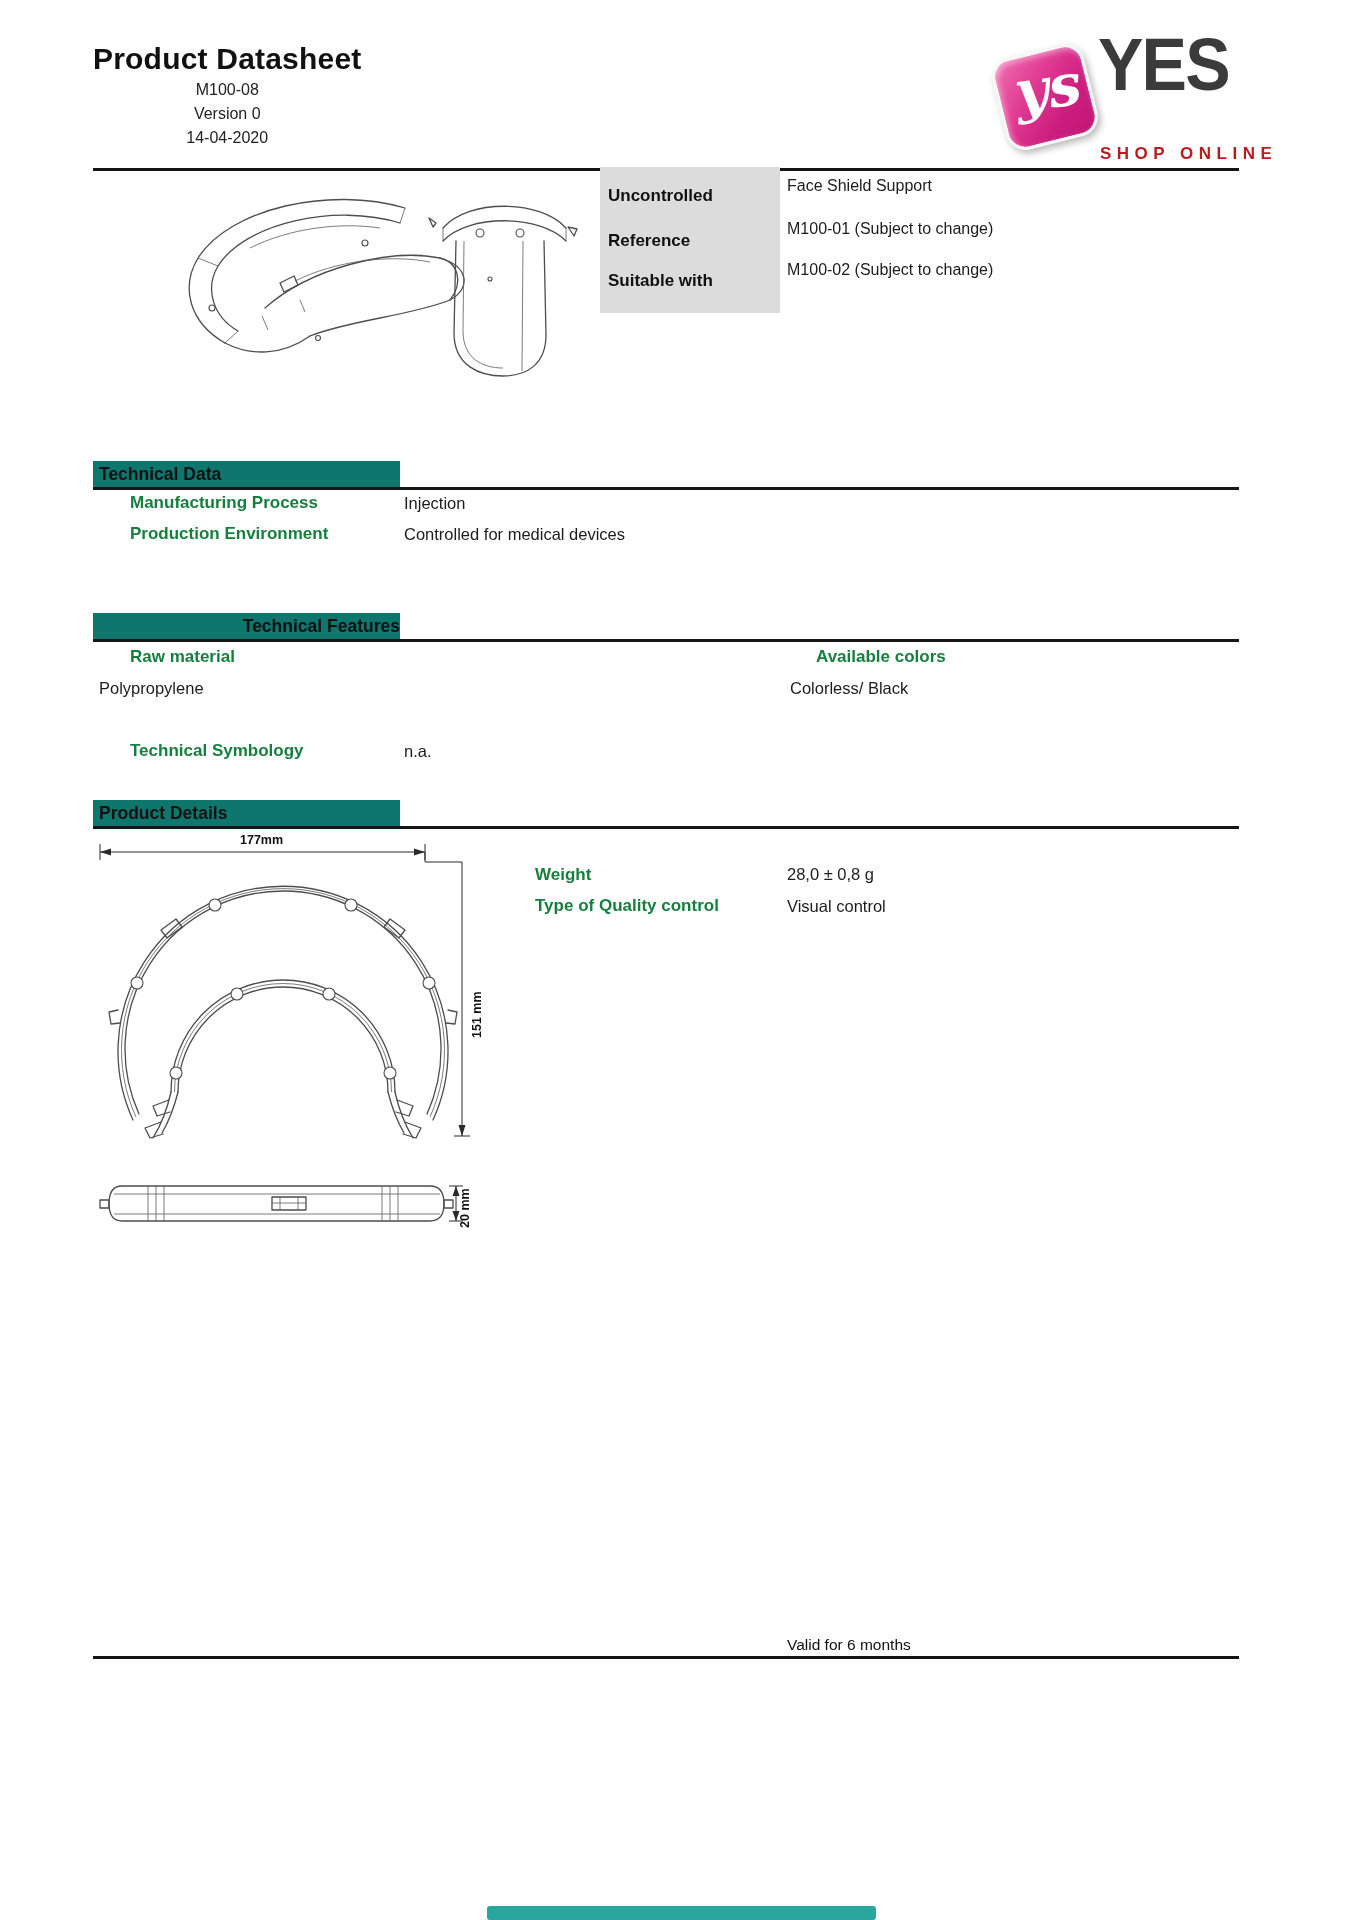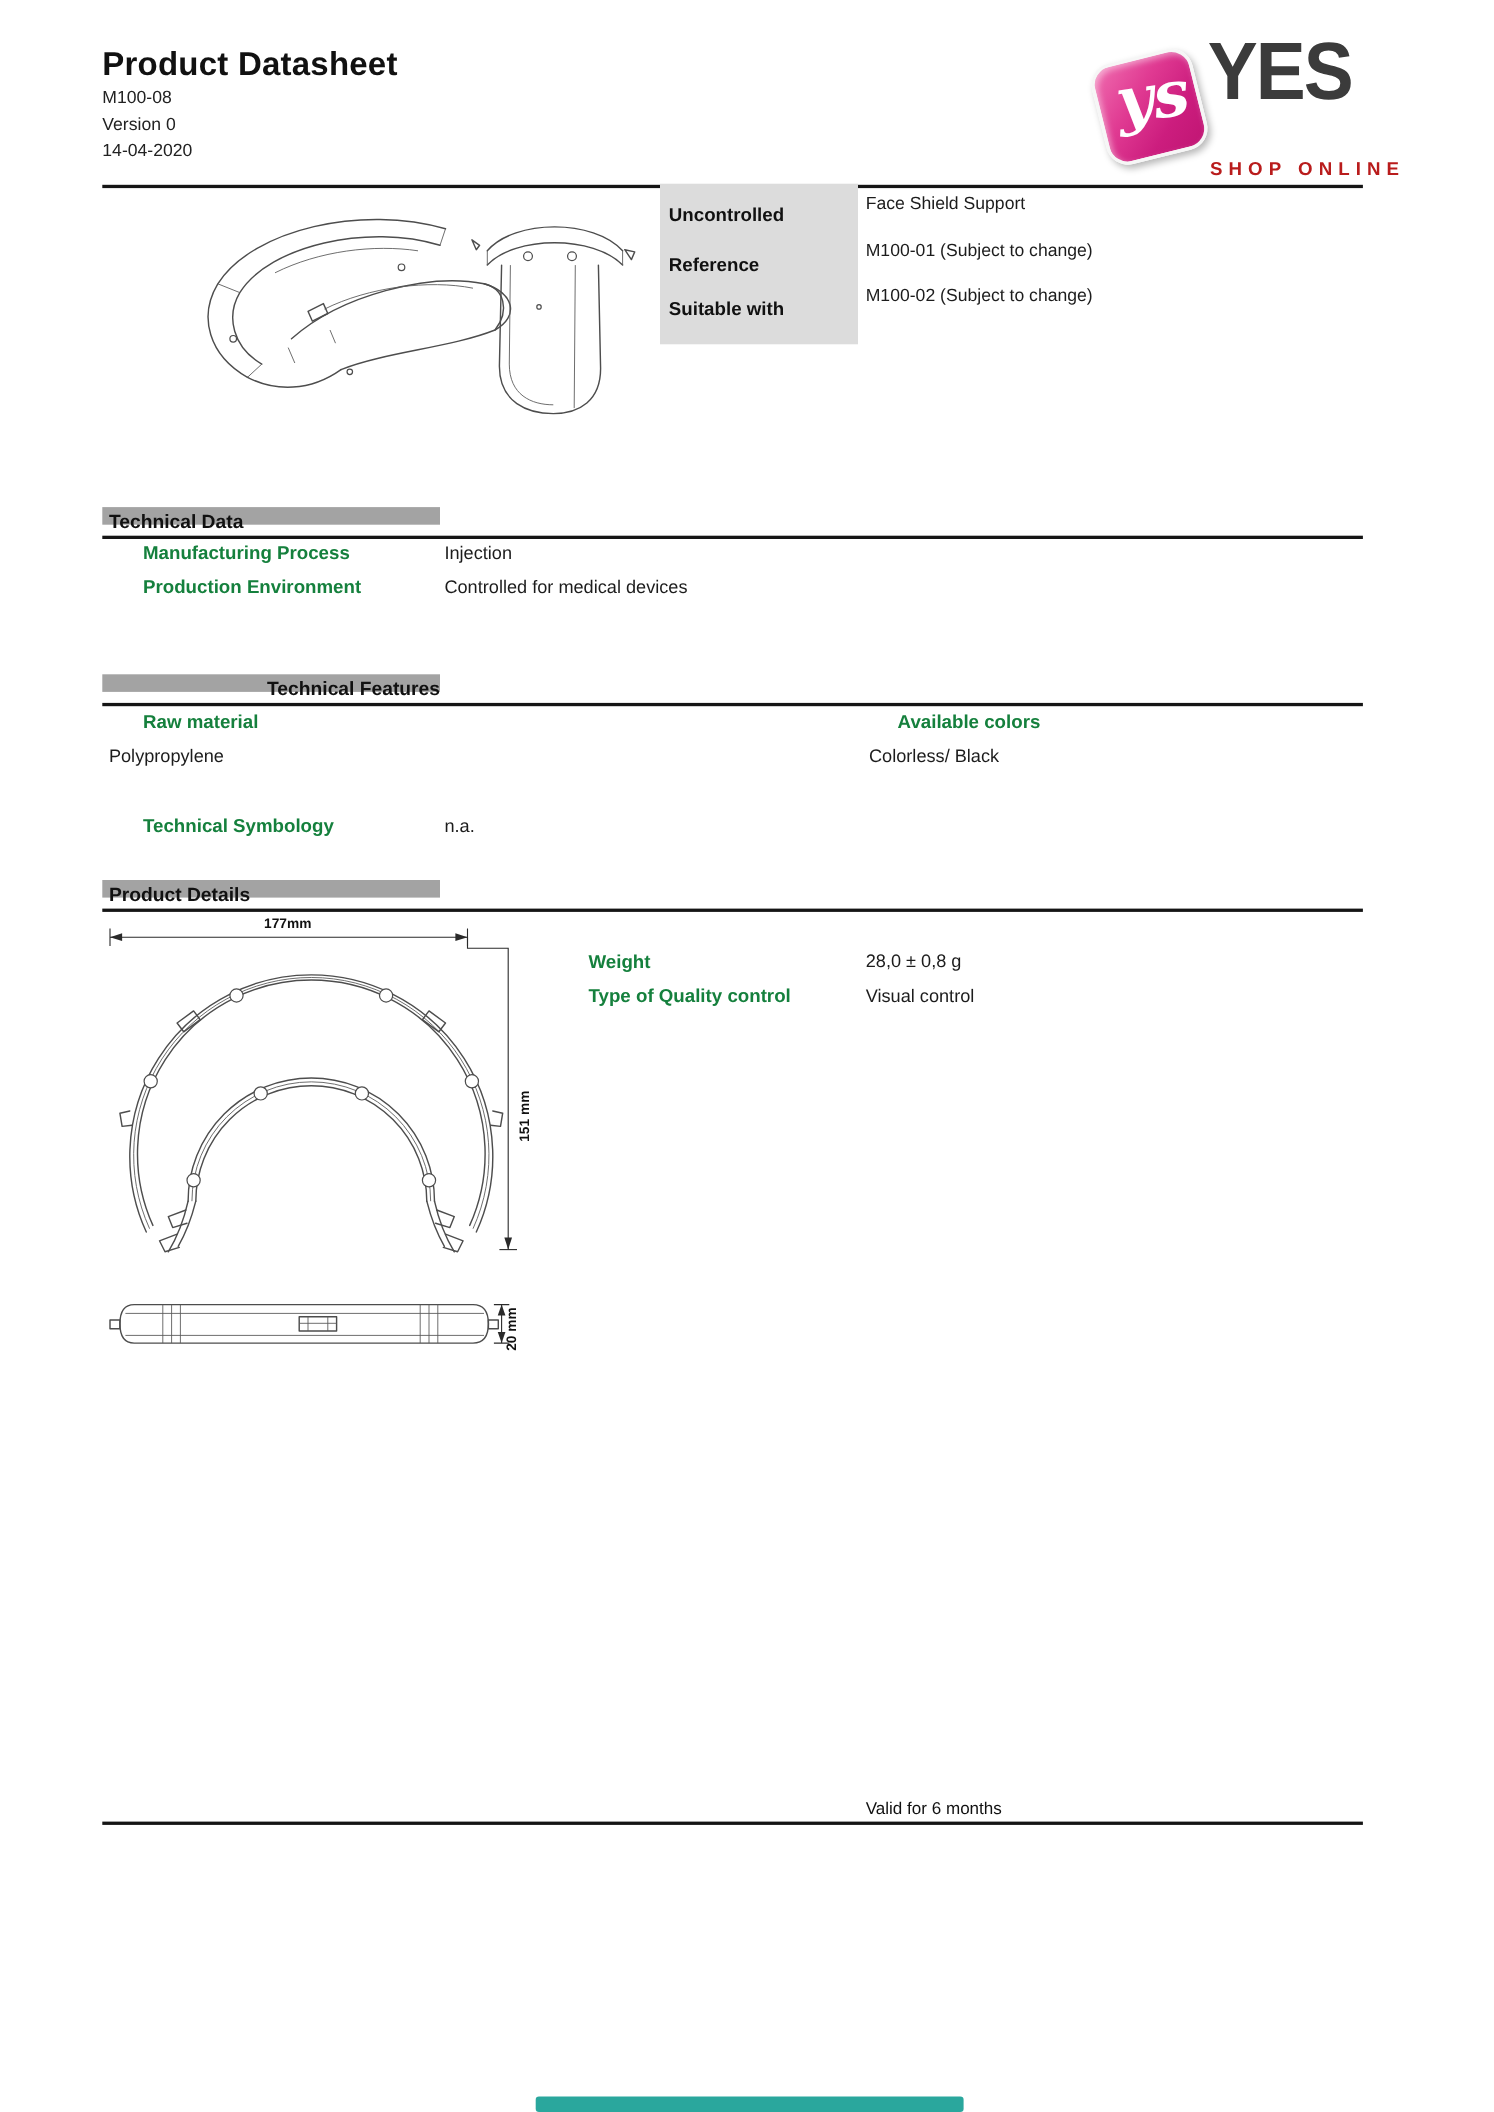--- a/index.html
+++ b/index.html
@@ -1,21 +1,21 @@
 <!DOCTYPE html>
 <html><head>
 <meta charset="utf-8">
 <style>
   * { margin:0; padding:0; box-sizing:border-box; }
   html,body { background:#ffffff; }
   .page {
     position:relative; width:1358px; height:1920px; background:#ffffff;
     font-family:"Liberation Sans", sans-serif; color:#1a1a1a; overflow:hidden;
   }
-  .abs { position:absolute; }
+  .abs { position:absolute;text-align:center; }
 
   
   .doc-title { font-size:30px; font-weight:bold; color:#111; letter-spacing:0.2px; }
   .doc-meta  { font-size:16px; color:#222; line-height:21px; margin-top:3px; }
 
   .rule { position:absolute; background:#151515; }
 
   
   .logo { position:absolute; left:998px; top:36px; width:245px; height:122px; }
   .logo-badge {
@@ -40,21 +40,21 @@
     letter-spacing:5.5px; color:#b91c1c; white-space:nowrap;
   }
 
   
   .id-box { position:absolute; left:600px; top:167px; width:180px; height:146px; background:#dcdcdc; }
   .id-label { position:absolute; left:608px; font-size:17px; font-weight:bold; color:#111; }
   .id-value { position:absolute; left:787px; font-size:16px; color:#1c1c1c; white-space:nowrap; }
 
   
   .sec-bar {
-    position:absolute; left:93px; width:307px; height:16px; background:#a3a3a3;
+    position:absolute; left:93px; width:307px; height:26px; background:#0f766e;
     font-size:17.5px; font-weight:bold; color:#111; line-height:26px; padding-left:6px;
   }
   .row-label { position:absolute; font-size:17px; font-weight:bold; color:#15803d; white-space:nowrap;margin-left:31px; }
   .row-value { position:absolute; font-size:16.5px; color:#1c1c1c; white-space:nowrap; }
 
   
   svg.draw { position:absolute; overflow:visible; }
   .stroke  { fill:none; stroke:#4d4d4d; stroke-width:1.3; stroke-linecap:round; stroke-linejoin:round; }
   .stroke-thin { fill:none; stroke:#5a5a5a; stroke-width:0.8; }
   .dim     { fill:none; stroke:#2a2a2a; stroke-width:1; }

